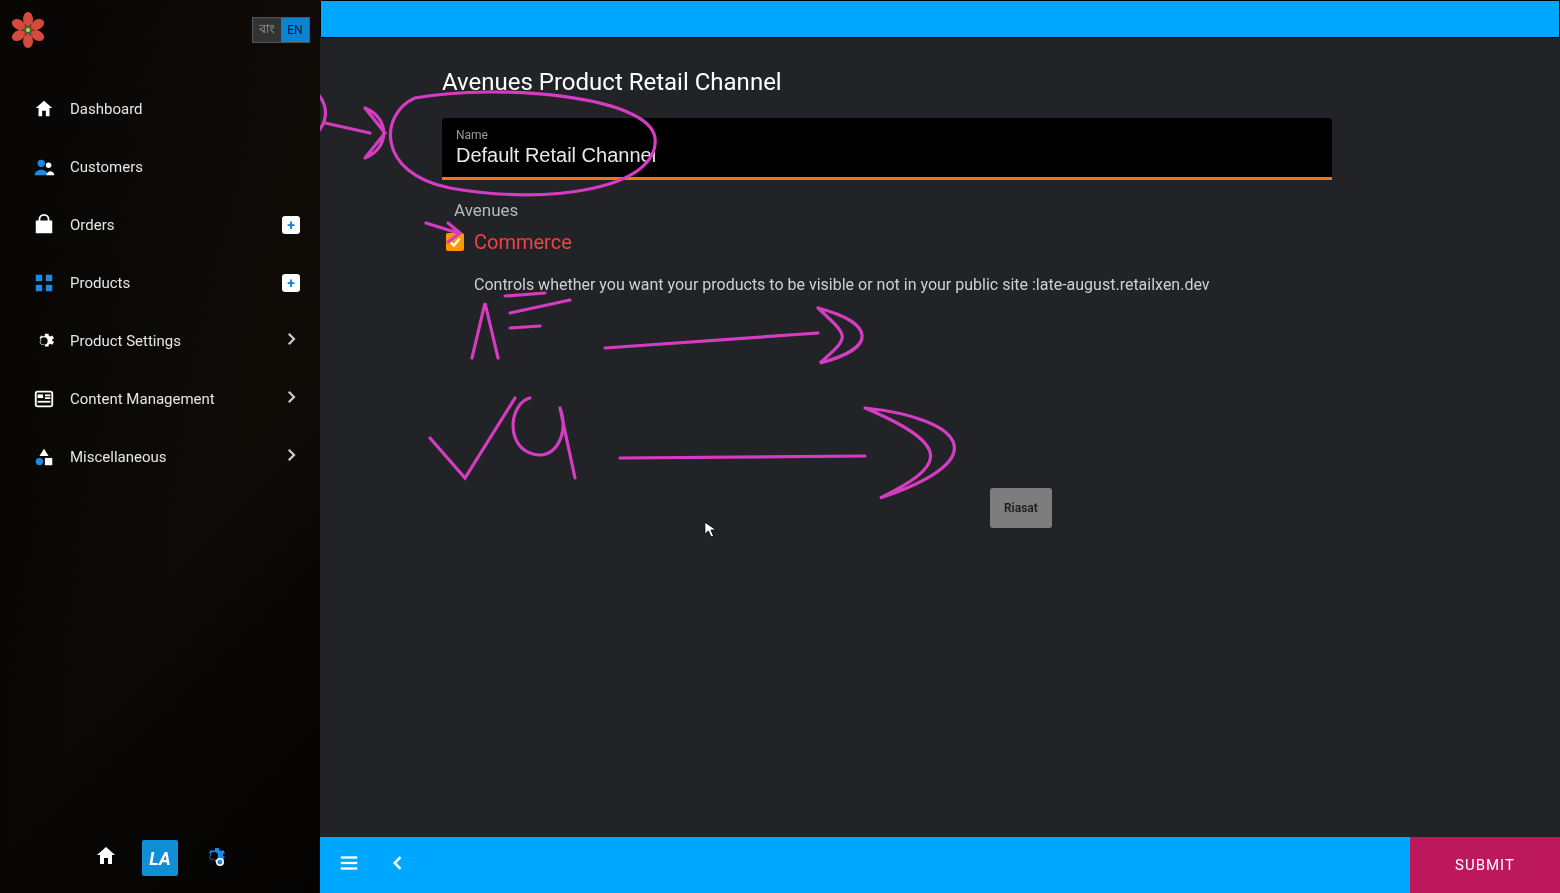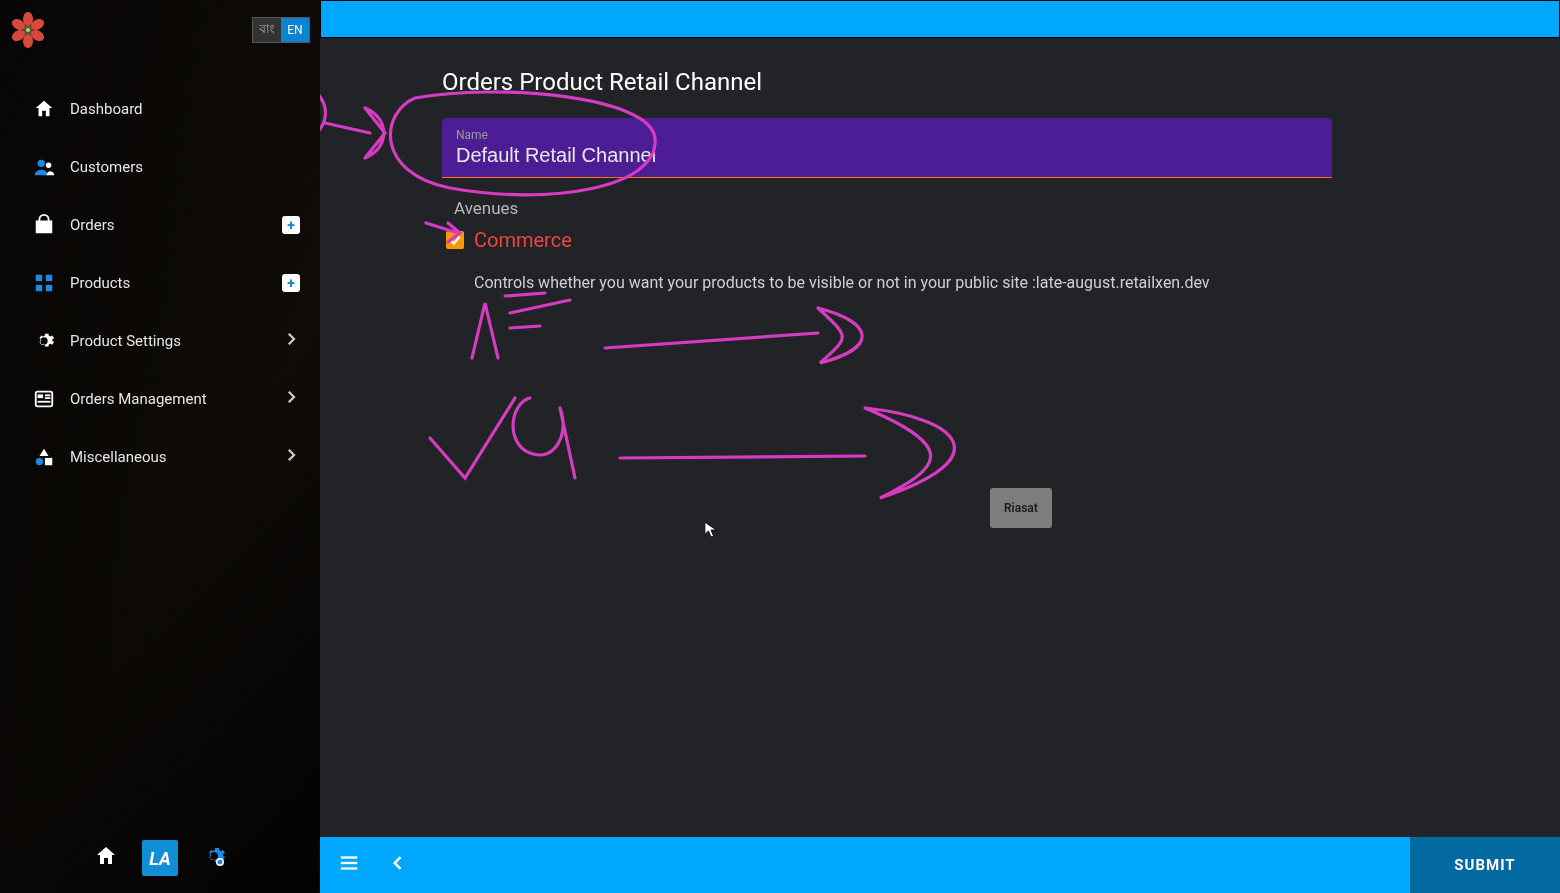--- a/index.html
+++ b/index.html
@@ -17,21 +17,21 @@
     .sidebar-top {
       height: 60px; display: flex; align-items: center; justify-content: space-between;
       padding: 0 10px;
     }
     .logo {
       width: 36px; height: 36px; position: relative; display:flex; align-items:center; justify-content:center;
     }
     .lang-switch { display: flex; height: 26px; font-size: 12px; border: 1px solid #555; }
     .lang-switch div { width: 28px; display:flex; align-items:center; justify-content:center; cursor:pointer; }
     .lang-inactive { background: #333; color: #aaa; }
-    .lang-active { background: #0a84d0; color: #ffffff; }
+    .lang-active { background: #0a84d0; color: #0f172a; }
 
     .nav { padding-top: 20px; flex: 1; }
     .nav-item {
       height: 58px; display: flex; align-items: center; padding: 0 32px; color: #e6e6e6;
       font-size: 15px; cursor: pointer; position: relative;
     }
     .nav-item .icon { width: 24px; height: 24px; margin-right: 14px; display:flex; align-items:center; justify-content:center; }
     .nav-item .chevron, .nav-item .plus-badge {
       position: absolute; right: 20px;
     }
@@ -46,22 +46,22 @@
       color:#fff;
     }
     .la-badge { width: 36px; height: 36px; background:#118fd6; color:#fff; font-weight:bold; font-style:italic; display:flex; align-items:center; justify-content:center; font-size:18px; border-radius:2px; }
 
     
     .main { flex:1; height:100%; display:flex; flex-direction:column; }
     .topbar { height: 38px; background: #00a7ff; border:1px solid #000; }
     .content { flex:1; background:#222326; position:relative; padding: 30px 0 0 122px; color:#ddd; }
     .page-title { font-size: 24px; color:#fff; font-weight:400; margin-bottom: 22px; }
     .input-group {
-      width: 890px; background:#4c1d95; border-radius:4px 4px 0 0; padding: 10px 14px 10px 14px;
-      border-bottom:1px solid #f97316;
+      width: 890px; background:#000000; border-radius:4px 4px 0 0; padding: 10px 14px 10px 14px;
+      border-bottom:3px solid #f97316;
     }
     .input-label { font-size: 12px; color:#9a9a9a; }
     .input-value { font-size: 20px; color:#e8e8e8; margin-top:2px; background:transparent; border:none; outline:none; width:100%; }
 
     .section-label { margin-top: 20px; font-size: 17px; color:#b8b8b8; margin-left: 12px; }
     .avenue-row { display:flex; align-items:flex-start; margin-top: 10px; margin-left: 4px; }
     .checkbox { width:18px; height:18px; background:#ff9800; border-radius:2px; margin-right:10px; display:flex; align-items:center; justify-content:center; flex-shrink:0; margin-top:3px; }
     .checkbox svg { stroke:#fff; }
     .avenue-text { color:#ef4444; font-size:20px; }
     .avenue-desc { color:#d0d0d0; font-size:16px; margin-top:21px; margin-left: 32px; }
@@ -69,22 +69,22 @@
     .user-tag {
       position:absolute; left: 670px; top: 450px;
       background:#7d7d7d; color:#1c1c1c; font-size:12px; font-weight:600; padding:13px 14px; border-radius:3px;
     }
 
     .annotations { position:absolute; inset:0; pointer-events:none; }
 
     .bottombar { height: 56px; background:#00a7ff; display:flex; align-items:center; padding:0 18px; position:relative; }
     .bottombar .bicon { color:#fff; margin-right:28px; cursor:pointer; }
     .submit-btn {
-      position:absolute; right:0; top:0; height:100%; width:150px; background:#0369a1; color:#fff;
-      display:flex; align-items:center; justify-content:center; font-weight:700; letter-spacing:1px; cursor:pointer; font-size:15px;
+      position:absolute; right:0; top:0; height:100%; width:150px; background:#be185d; color:#fff;
+      display:flex; align-items:center; justify-content:center; font-weight:400; letter-spacing:1px; cursor:pointer; font-size:15px;
     }
 
     .cursor { position:absolute; left:384px; top:483px; width:14px; height:18px; pointer-events:none;}
   </style>
 </head>
 <body>
 
 <div class="sidebar">
   <div class="sidebar-top">
     <div class="logo">
@@ -167,21 +167,21 @@
     <div class="nav-item">
       <span class="icon">
         <svg width="22" height="22" viewBox="0 0 24 24" fill="#fff">
             <rect x="3" y="4" width="18" height="16" rx="2" fill="none" stroke="#fff" stroke-width="2"></rect>
             <rect x="5" y="7" width="6" height="4" fill="#fff"></rect>
             <line x1="13" y1="8" x2="19" y2="8" stroke="#fff" stroke-width="2"></line>
             <line x1="13" y1="11" x2="19" y2="11" stroke="#fff" stroke-width="2"></line>
             <line x1="5" y1="15" x2="19" y2="15" stroke="#fff" stroke-width="2"></line>
           </svg>
       </span>
-      <span>Orders Management</span>
+      <span>Content Management</span>
       <span class="chevron">
         <svg width="18" height="18" viewBox="0 0 24 24" fill="none" stroke="#ccc" stroke-width="3">
             <polyline points="9 5 16 12 9 19"></polyline>
           </svg>
       </span>
     </div>
     <div class="nav-item">
       <span class="icon">
         <svg width="22" height="22" viewBox="0 0 24 24">
             <polygon points="12,3 17,11 7,11" fill="#fff"></polygon>
@@ -211,21 +211,21 @@
           <circle cx="18" cy="18" r="4" fill="#fff"></circle>
           <path d="M18 15.5a2.5 2.5 0 100 5 2.5 2.5 0 000-5z" fill="#1e88e5"></path>
         </svg>
     </span>
   </div>
 </div>
 
 <div class="main">
   <div class="topbar"></div>
   <div class="content">
-    <h1 class="page-title">Orders Product Retail Channel</h1>
+    <h1 class="page-title">Avenues Product Retail Channel</h1>
 
     <div class="input-group">
       <div class="input-label">Name</div>
       <input class="input-value" value="Default Retail Channel" style="">
     </div>
 
     <div class="section-label">Avenues</div>
 
     <div class="avenue-row">
       <div class="checkbox">

